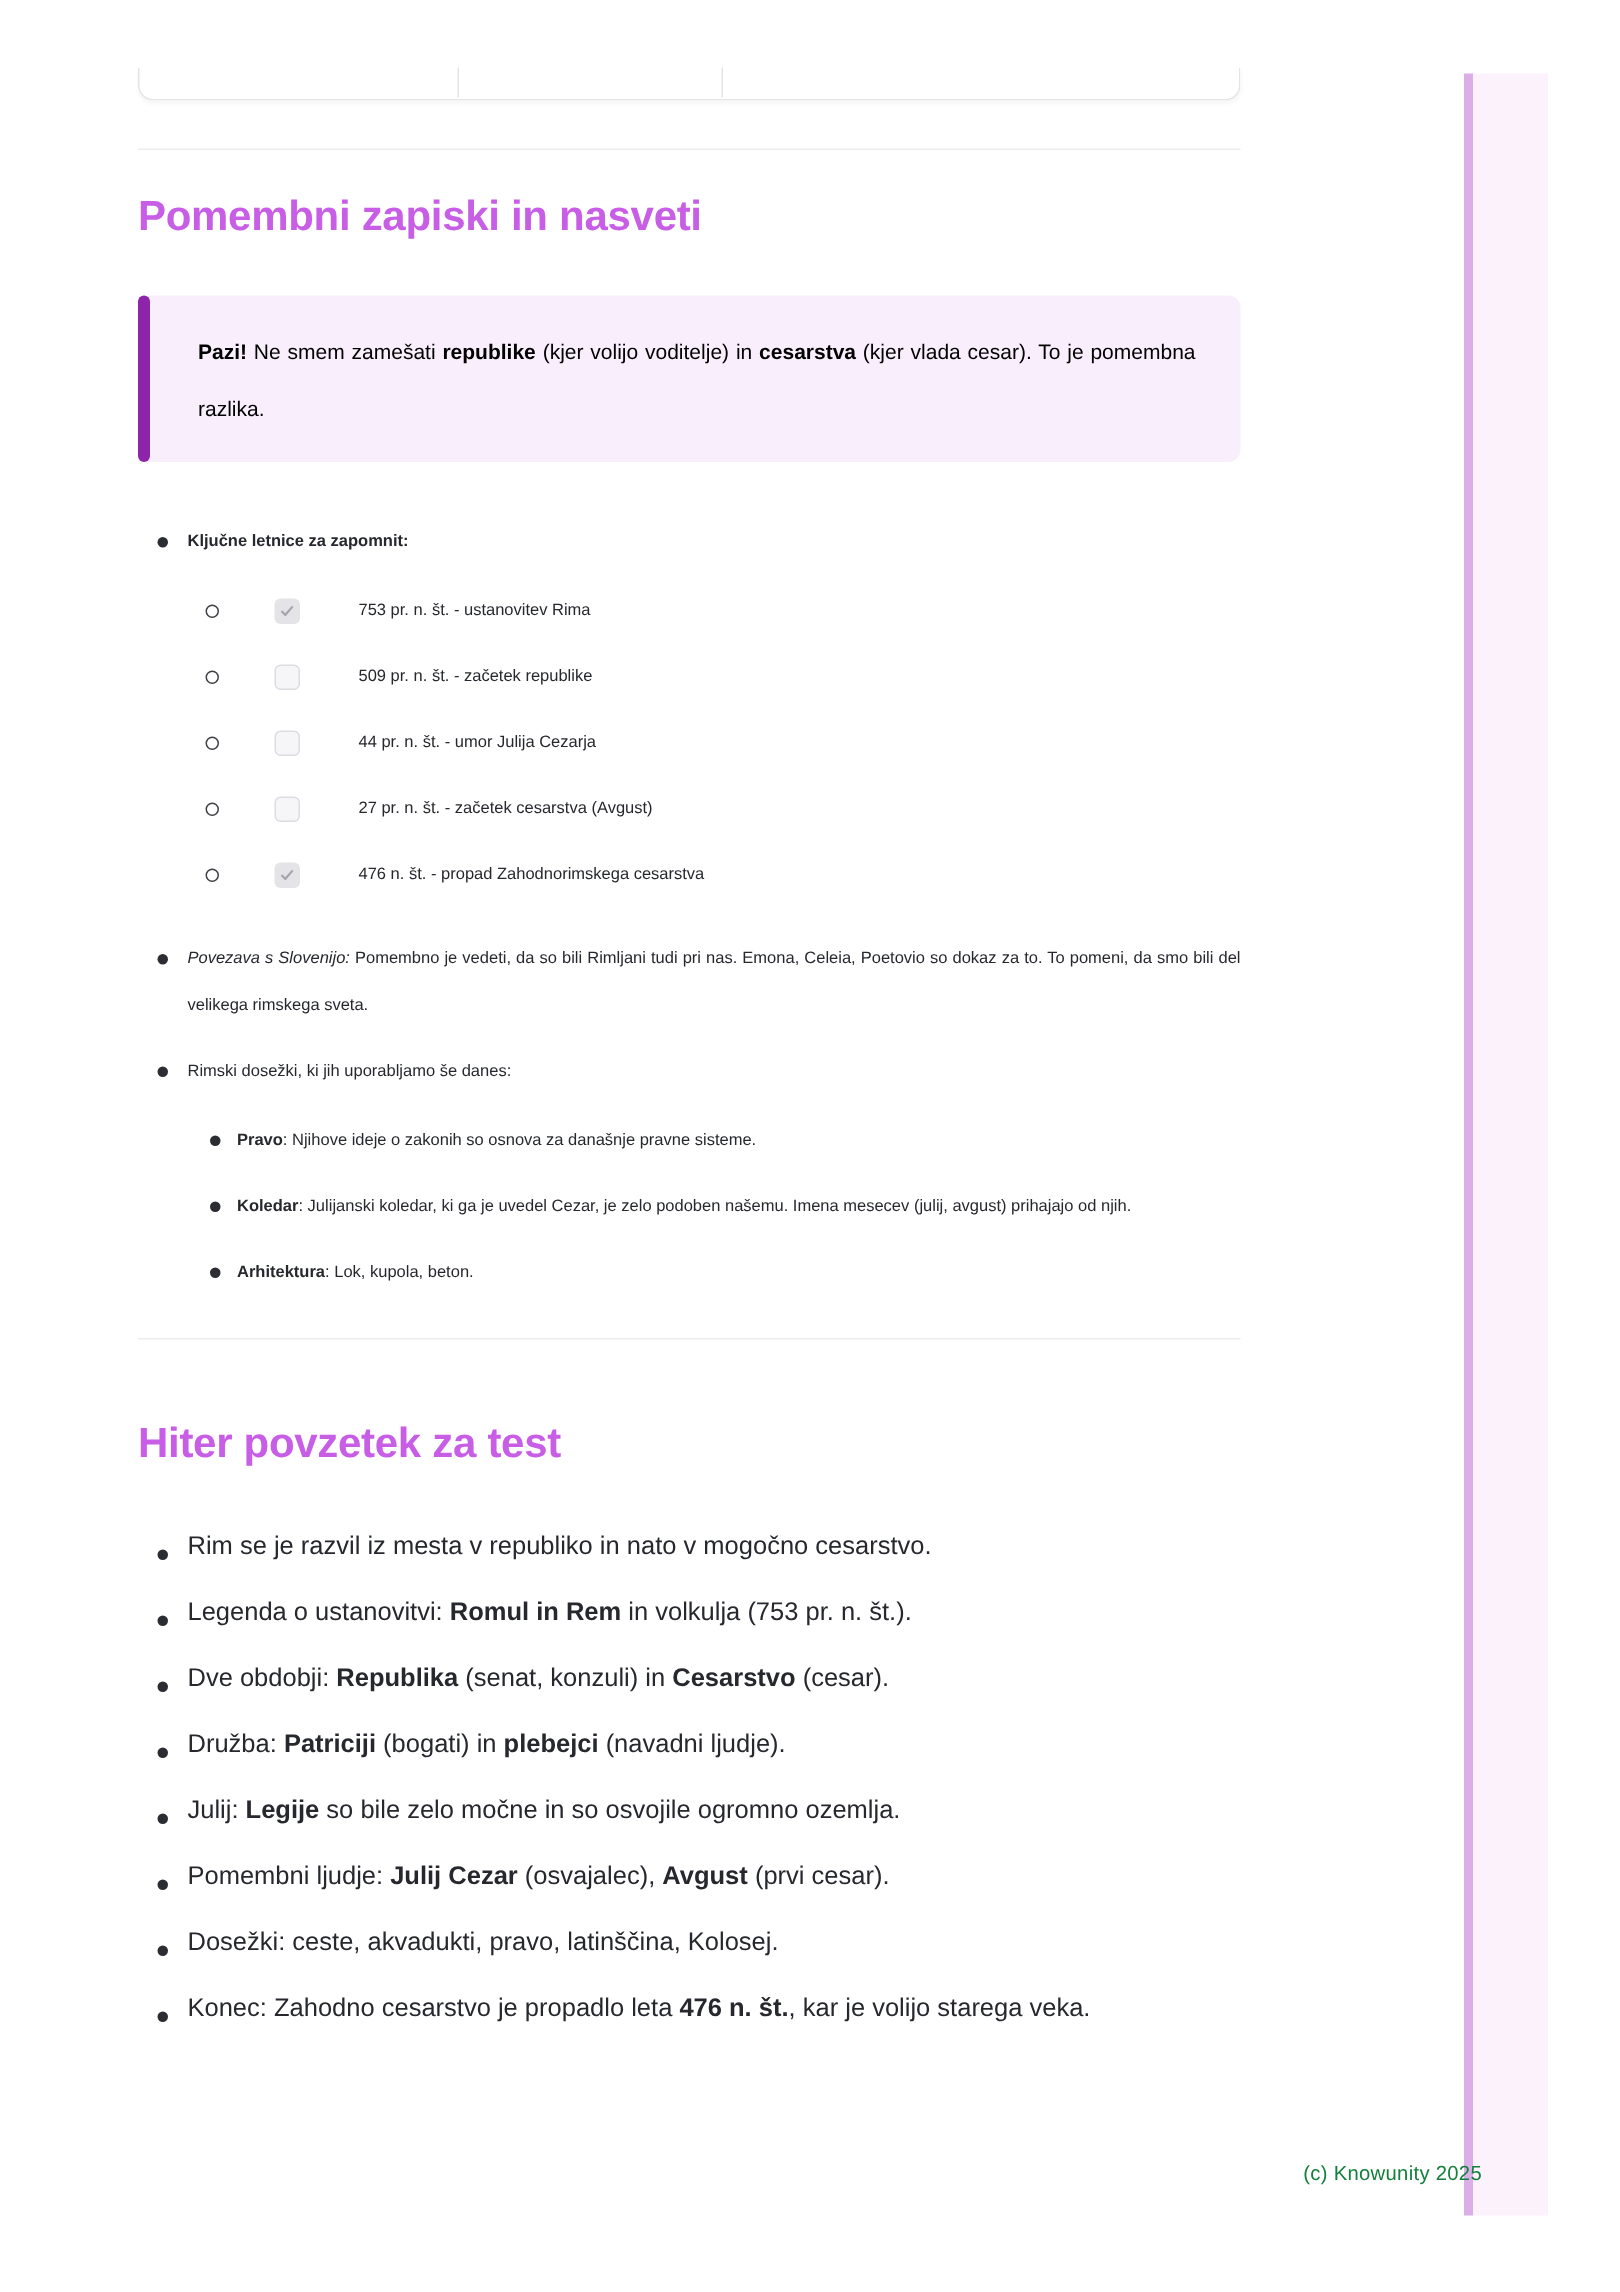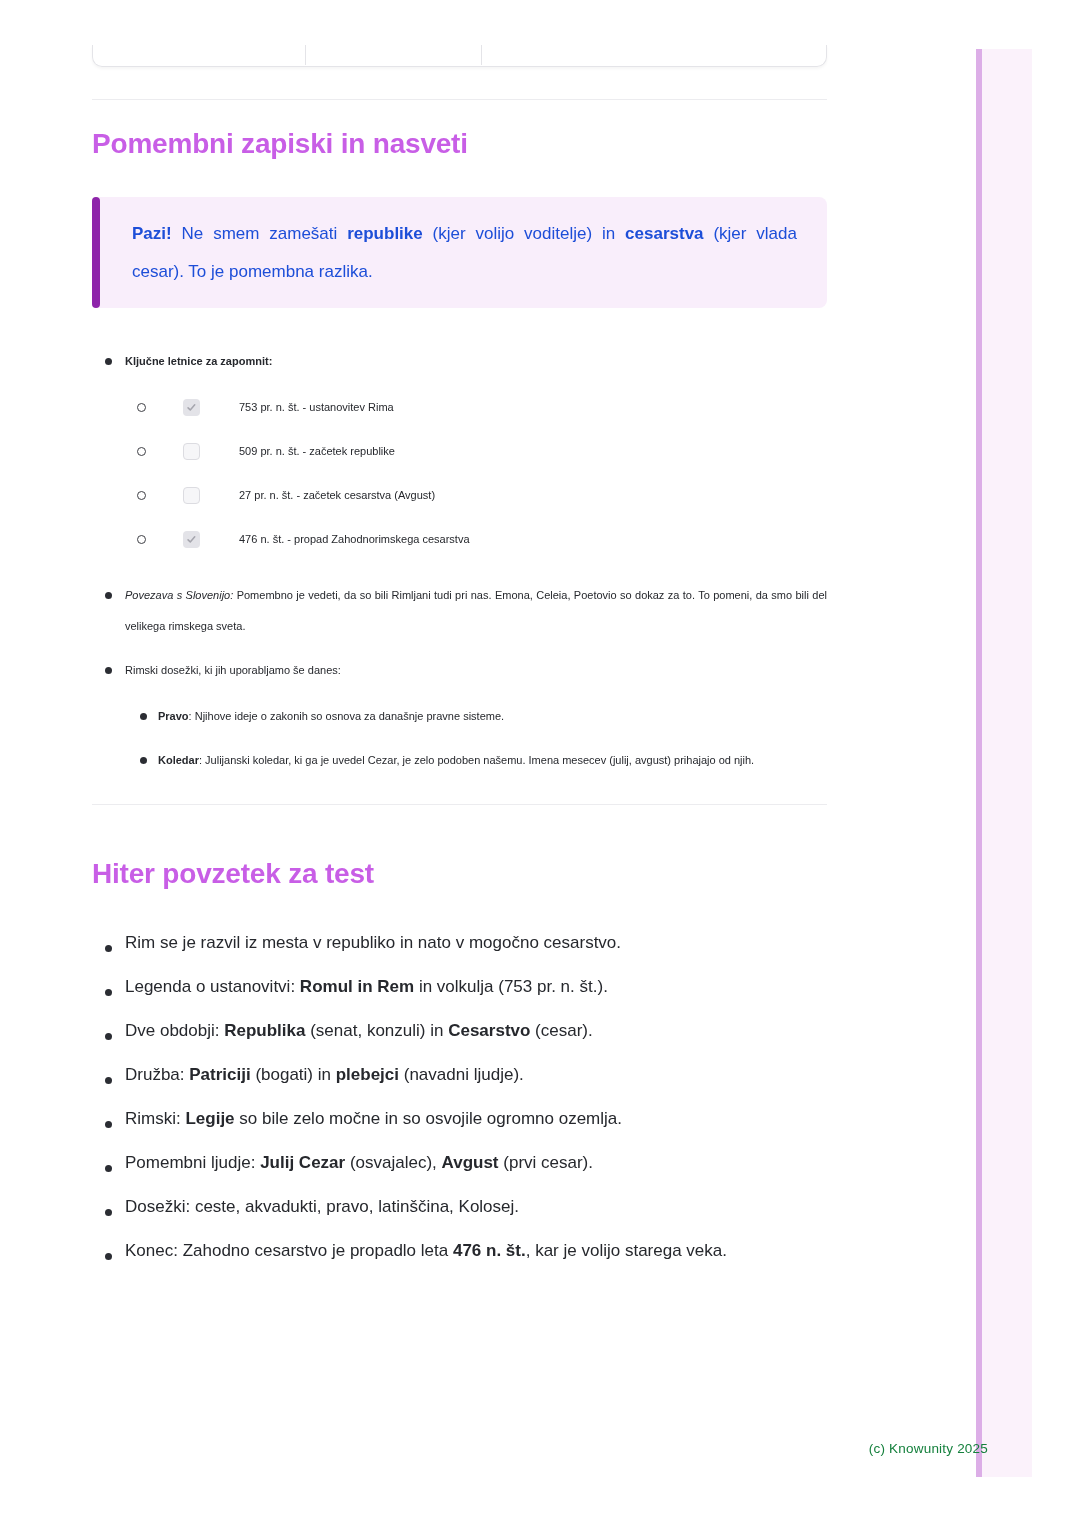--- a/index.html
+++ b/index.html
@@ -15,21 +15,21 @@
 
   .rule{border:none;border-top:1px solid #ececef;margin:32px 0 0;}
   .rule2{border:none;border-top:1px solid #ececef;margin:28px 0 0;}
 
   h1,h2{font-size:28px;line-height:34px;font-weight:700;margin:0;color:#c85ee6;letter-spacing:-0.2px;}
   h1{margin-top:27px;}
   h2{margin-top:52px;}
 
   .callout{position:relative;margin-top:36px;background:#f9eefb;border-radius:8px;padding:18px 30px 17px 40px;}
   .callout-bar{position:absolute;left:0;top:0;bottom:0;width:8px;border-radius:8px;background:#8e24aa;}
-  .callout-text{margin:0;font-size:17px;line-height:38px;text-align:justify;color:#1d4ed8;}
+  .callout-text{margin:0;font-size:14px;line-height:38px;text-align:justify;color:#000000;}
 
   .b{font-weight:700;}
   .i{font-style:italic;}
 
   .blist{margin-top:38px;font-size:11px;}
   .row{display:flex;align-items:flex-start;padding-left:13px;margin-bottom:13px;line-height:31px;}
   .disc{flex:none;width:7px;height:7px;border-radius:50%;background:#2b2d33;margin-top:12px;}
   .rich-text{flex:1;min-width:0;}
   .row .rich-text{margin-left:13px;}
   .just{text-align:justify;}
@@ -95,20 +95,25 @@
             <span class="check-text">753 pr. n. št. - ustanovitev Rima</span>
           </div>
           <div class="check-row">
             <span class="circle-marker"></span>
             <span class="checkbox unchecked"></span>
             <span class="check-text">509 pr. n. št. - začetek republike</span>
           </div>
           <div class="check-row">
             <span class="circle-marker"></span>
             <span class="checkbox unchecked"></span>
+            <span class="check-text">44 pr. n. št. - umor Julija Cezarja</span>
+          </div>
+          <div class="check-row">
+            <span class="circle-marker"></span>
+            <span class="checkbox unchecked"></span>
             <span class="check-text">27 pr. n. št. - začetek cesarstva (Avgust)</span>
           </div>
           <div class="check-row">
             <span class="circle-marker"></span>
             <span class="checkbox checked">
               <svg viewBox="0 0 16 16" width="11" height="11">
                 <path d="M3 8.5l3.2 3 6.5-7.5" fill="none" stroke="#a5a5ad" stroke-width="2.2" stroke-linecap="round" stroke-linejoin="round"></path>
               </svg>
             </span>
             <span class="check-text">476 n. št. - propad Zahodnorimskega cesarstva</span>
@@ -127,20 +132,24 @@
 
       <div class="sublist">
           <div class="sub-row">
             <span class="disc"></span>
             <span class="rich-text"><span class="b">Pravo</span><span>: Njihove ideje o zakonih so osnova za današnje pravne sisteme.</span></span>
           </div>
           <div class="sub-row">
             <span class="disc"></span>
             <span class="rich-text"><span class="b">Koledar</span><span>: Julijanski koledar, ki ga je uvedel Cezar, je zelo podoben našemu. Imena mesecev (julij, avgust) prihajajo od njih.</span></span>
           </div>
+          <div class="sub-row">
+            <span class="disc"></span>
+            <span class="rich-text"><span class="b">Arhitektura</span><span>: Lok, kupola, beton.</span></span>
+          </div>
         </div>
     </div>
 
     <hr class="rule2">
 
     <h2>Hiter povzetek za test</h2>
 
     <div class="summary-list">
         <div class="sub-row">
           <span class="disc"></span>
@@ -153,21 +162,21 @@
         <div class="sub-row">
           <span class="disc"></span>
           <span class="rich-text"><span>Dve obdobji: </span><span class="b">Republika</span><span> (senat, konzuli) in </span><span class="b">Cesarstvo</span><span> (cesar).</span></span>
         </div>
         <div class="sub-row">
           <span class="disc"></span>
           <span class="rich-text"><span>Družba: </span><span class="b">Patriciji</span><span> (bogati) in </span><span class="b">plebejci</span><span> (navadni ljudje).</span></span>
         </div>
         <div class="sub-row">
           <span class="disc"></span>
-          <span class="rich-text"><span>Rimski: </span><span class="b">Legije</span><span> so bile zelo močne in so osvojile ogromno ozemlja.</span></span>
+          <span class="rich-text"><span>Julij: </span><span class="b">Legije</span><span> so bile zelo močne in so osvojile ogromno ozemlja.</span></span>
         </div>
         <div class="sub-row">
           <span class="disc"></span>
           <span class="rich-text"><span>Pomembni ljudje: </span><span class="b">Julij Cezar</span><span> (osvajalec), </span><span class="b">Avgust</span><span> (prvi cesar).</span></span>
         </div>
         <div class="sub-row">
           <span class="disc"></span>
           <span class="rich-text"><span>Dosežki: ceste, akvadukti, pravo, latinščina, Kolosej.</span></span>
         </div>
         <div class="sub-row">

